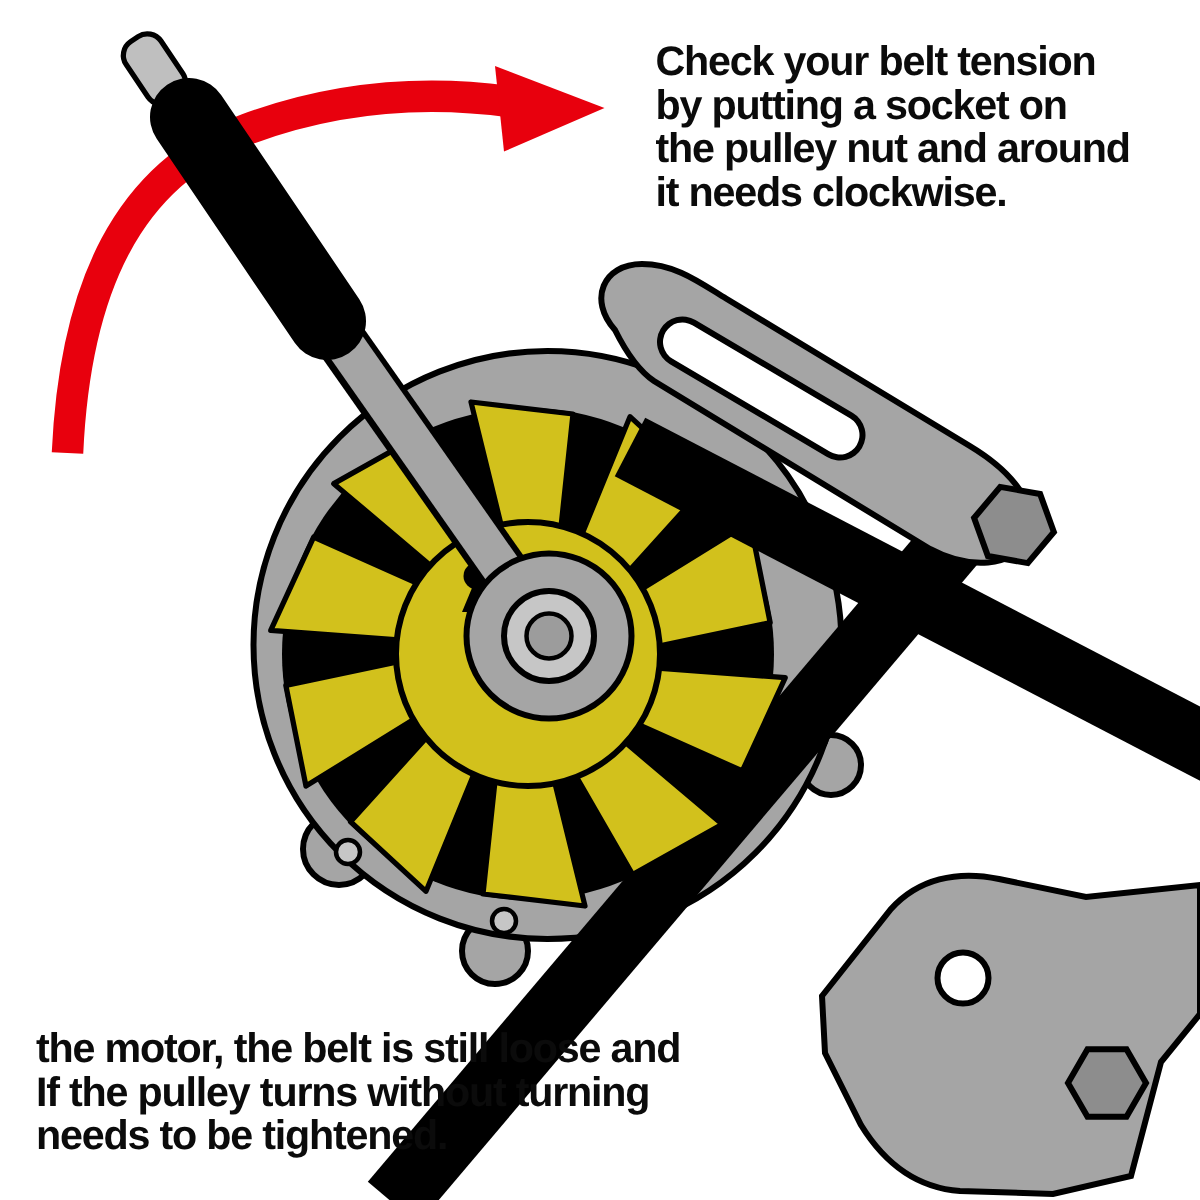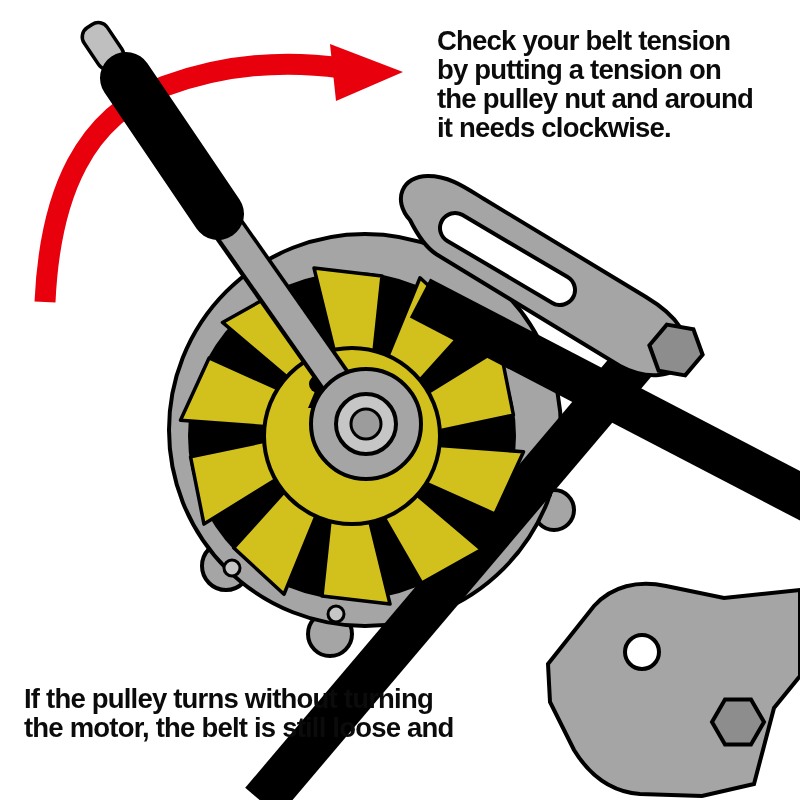--- a/index.html
+++ b/index.html
@@ -103,23 +103,24 @@
       </g>
       <line x1="218" y1="214" x2="126" y2="78" stroke="#000" stroke-width="52" stroke-linecap="round"></line>
       <circle cx="366" cy="424" r="55" class="metal" stroke="#000" stroke-width="4"></circle>
       <circle cx="366" cy="424" r="30" class="metal-light" stroke="#000" stroke-width="4"></circle>
       <circle cx="366" cy="424" r="15" fill="#9c9c9c" stroke="#000" stroke-width="3"></circle>
     </g>
   </svg>
 
   <div class="caption caption-top">
     <span>Check your belt tension</span>
-    <span>by putting a tension on</span>
+    <span>by putting a socket on</span>
     <span>the pulley nut and around</span>
     <span>it needs clockwise.</span>
   </div>
 
   <div class="caption caption-bottom">
+    <span>the motor, the belt is still loose and</span>
     <span>If the pulley turns without turning</span>
-    <span>the motor, the belt is still loose and</span>
+    <span>needs to be tightened.</span>
   </div>
 
 </div>
 
 </body></html>

